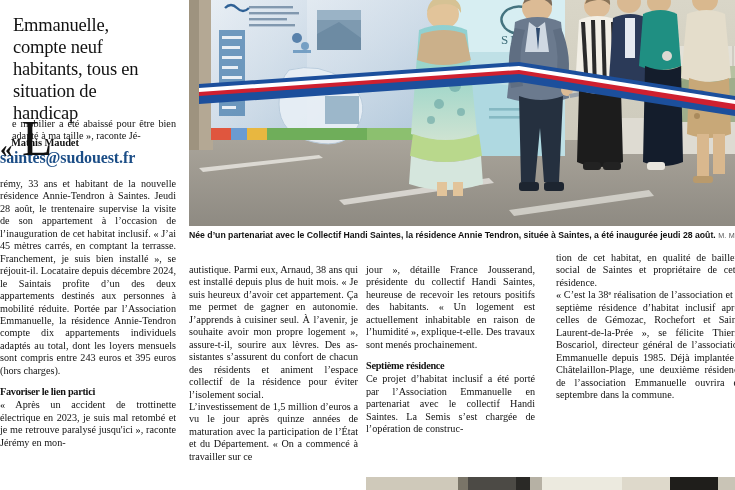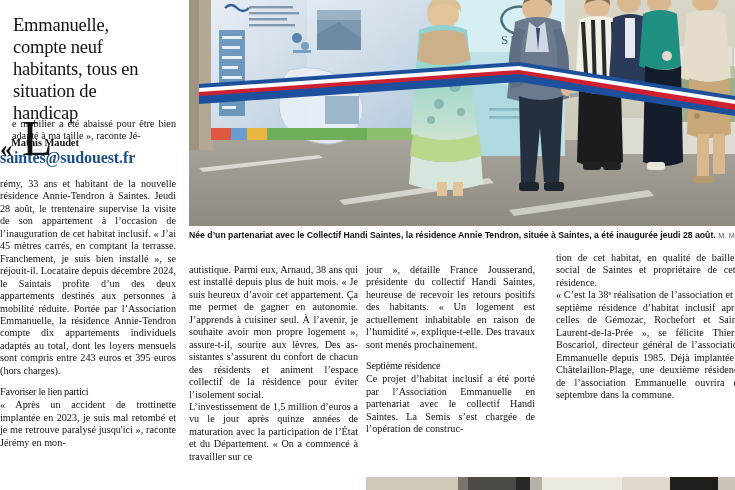--- a/index.html
+++ b/index.html
@@ -77,21 +77,21 @@
   }
   .col p{margin:0;text-align:justify;}
 
   #col1{left:0;top:118px;width:176px;}
   #col2{left:189px;top:264px;width:169px;}
   #col3{left:366px;top:264px;width:169px;}
   #col4{left:548px;top:252px;width:187px;margin-left:8px;}
 
   .subhead{
     font-family:"Liberation Serif", serif;
-    font-weight:normal;
+    font-weight:bold;
     font-size:10.3px;
     line-height:12px;
     margin:9px 0 1px 0;
     color:#111;
     letter-spacing:-0.3px;
   }
 
   
   .intro{position:relative;min-height:60px;}
   .guill{
@@ -329,21 +329,21 @@
   </div>
 
   <div class="col" id="col1">
     <div class="intro">
       <span class="guill">«</span>
       <span class="dropcap">L</span>
       <p class="intro-lines">e mobilier a été abaissé pour être bien adapté à ma taille », raconte Jé-</p>
     </div>
     <p class="intro-rest">rémy, 33 ans et habitant de la nou­velle résidence Annie-Tendron à Saintes. Jeudi 28 août, le trentenaire supervise la visite de son apparte­ment à l’occasion de l’inauguration de cet habitat inclusif. « J’ai 45 mètres carrés, en comptant la terrasse. Franchement, je suis bien installé », se réjouit-il. Locataire de­puis décembre 2024, le Saintais profite d’un des deux appartements destinés aux personnes à mobilité réduite. Portée par l’Association Emmanuelle, la résidence Annie-Tendron compte dix appartements individuels adaptés au total, dont les loyers mensuels sont compris entre 243 euros et 395 euros (hors charges).</p>
     <div class="subhead">Favoriser le lien partici</div>
-    <p>« Après un accident de trottinette implantée en 2023, je suis mal re­tombé et je me retrouve paralysé jusqu'ici », raconte Jérémy en mon-</p>
+    <p>« Après un accident de trottinette électrique en 2023, je suis mal re­tombé et je me retrouve paralysé jusqu'ici », raconte Jérémy en mon-</p>
   </div>
 
   <div class="col" id="col2">
     <p>autistique. Parmi eux, Arnaud, 38 ans qui est installé depuis plus de huit mois. « Je suis heureux d’avoir cet appartement. Ça me permet de gagner en autonomie. J’apprends à cuisiner seul. À l’avenir, je souhaite avoir mon propre logement », as­sure-t-il, sourire aux lèvres. Des as­sistantes s’assurent du confort de chacun des résidents et animent l’espace collectif de la résidence pour éviter l’isolement social.</p>
     <p>L’investissement de 1,5 million d’euros a vu le jour après quinze an­nées de maturation avec la partici­pation de l’État et du Département. « On a commencé à travailler sur ce</p>
   </div>
 
   <div class="col" id="col3">
     <p>jour », détaille France Jousserand, présidente du collectif Handi Saintes, heureuse de recevoir les re­tours positifs des habitants. « Un lo­gement est actuellement inhabi­table en raison de l’humidité », explique-t-elle. Des travaux sont menés prochainement.</p>
     <div class="subhead">Septième résidence</div>

